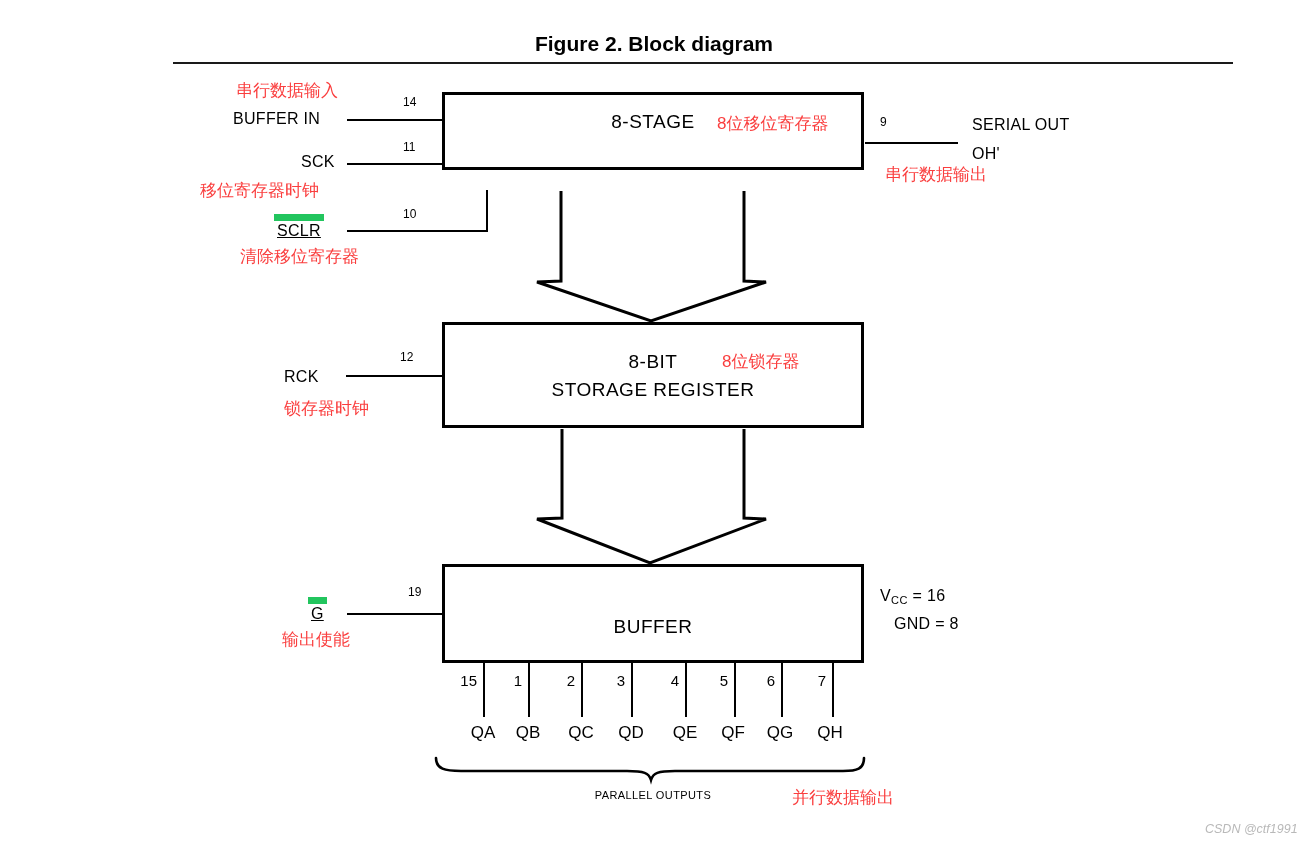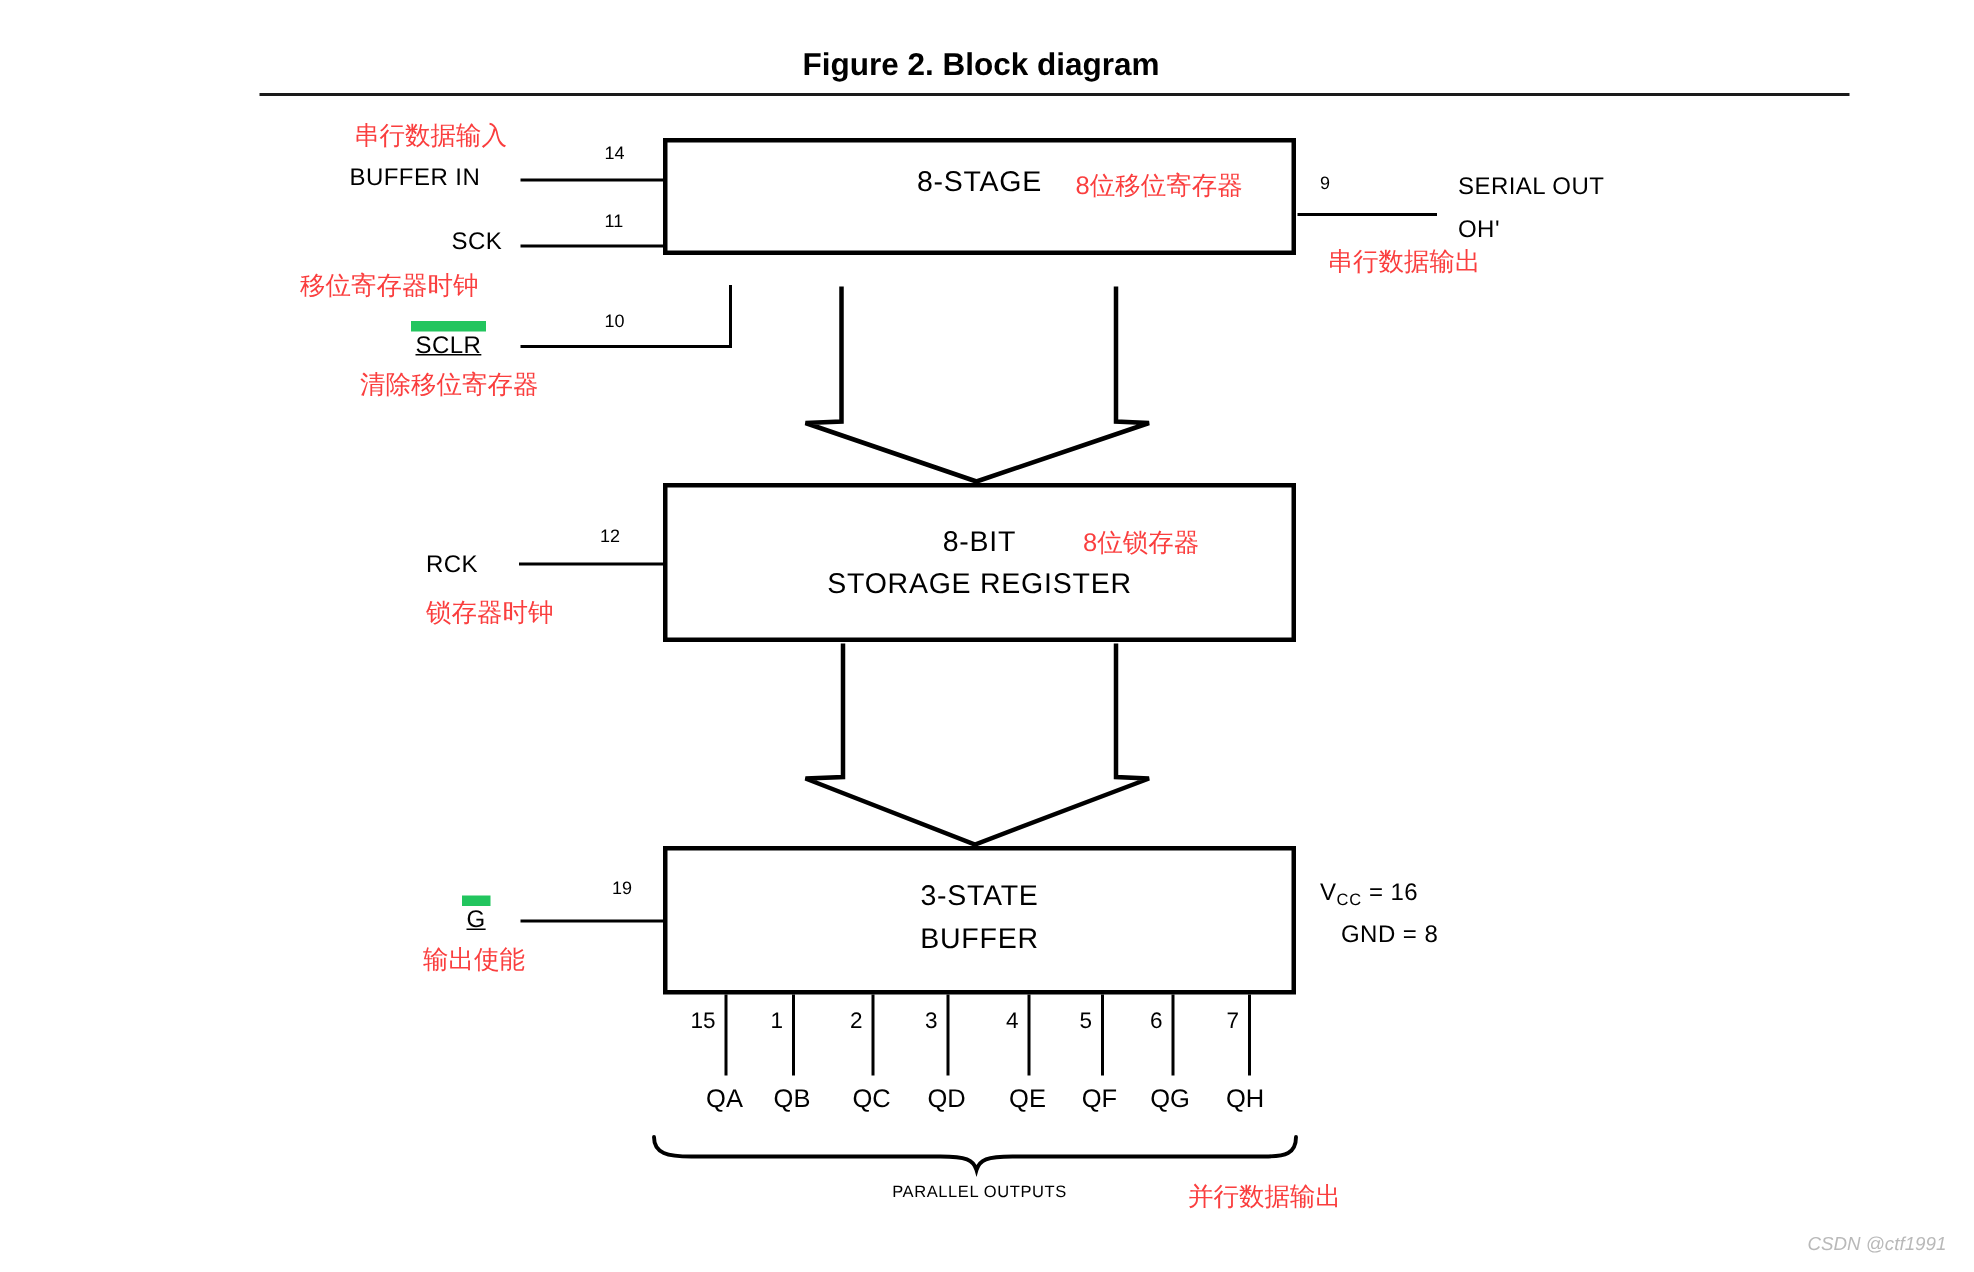--- a/index.html
+++ b/index.html
@@ -46,21 +46,20 @@
     <div class="abs cn" style="left:272px;top:17px;">8位移位寄存器</div>
   </div>
 
   <div class="box" style="left:442px;top:322px;width:422px;height:106px;">
     <div class="abs blocktext" style="top:26px;left:0;">8-BIT</div>
     <div class="abs blocktext" style="top:54px;left:0;">STORAGE REGISTER</div>
     <div class="abs cn" style="left:277px;top:25px;">8位锁存器</div>
   </div>
 
   <div class="box" style="left:442px;top:564px;width:422px;height:99px;">
-    <div class="abs blocktext" style="top:20px;left:0;">3-STATE</div>
     <div class="abs blocktext" style="top:49px;left:0;">BUFFER</div>
   </div>
 
   <div class="abs cn" style="left:236px;top:79px;">串行数据输入</div>
   <div class="abs siglabel" style="left:233px;top:110px;">BUFFER IN</div>
   <div class="abs pinnum" style="left:403px;top:95px;">14</div>
   <div class="hline" style="left:347px;top:119px;width:95px;"></div>
 
   <div class="abs siglabel" style="left:301px;top:153px;">SCK</div>
   <div class="abs pinnum" style="left:403px;top:140px;">11</div>

